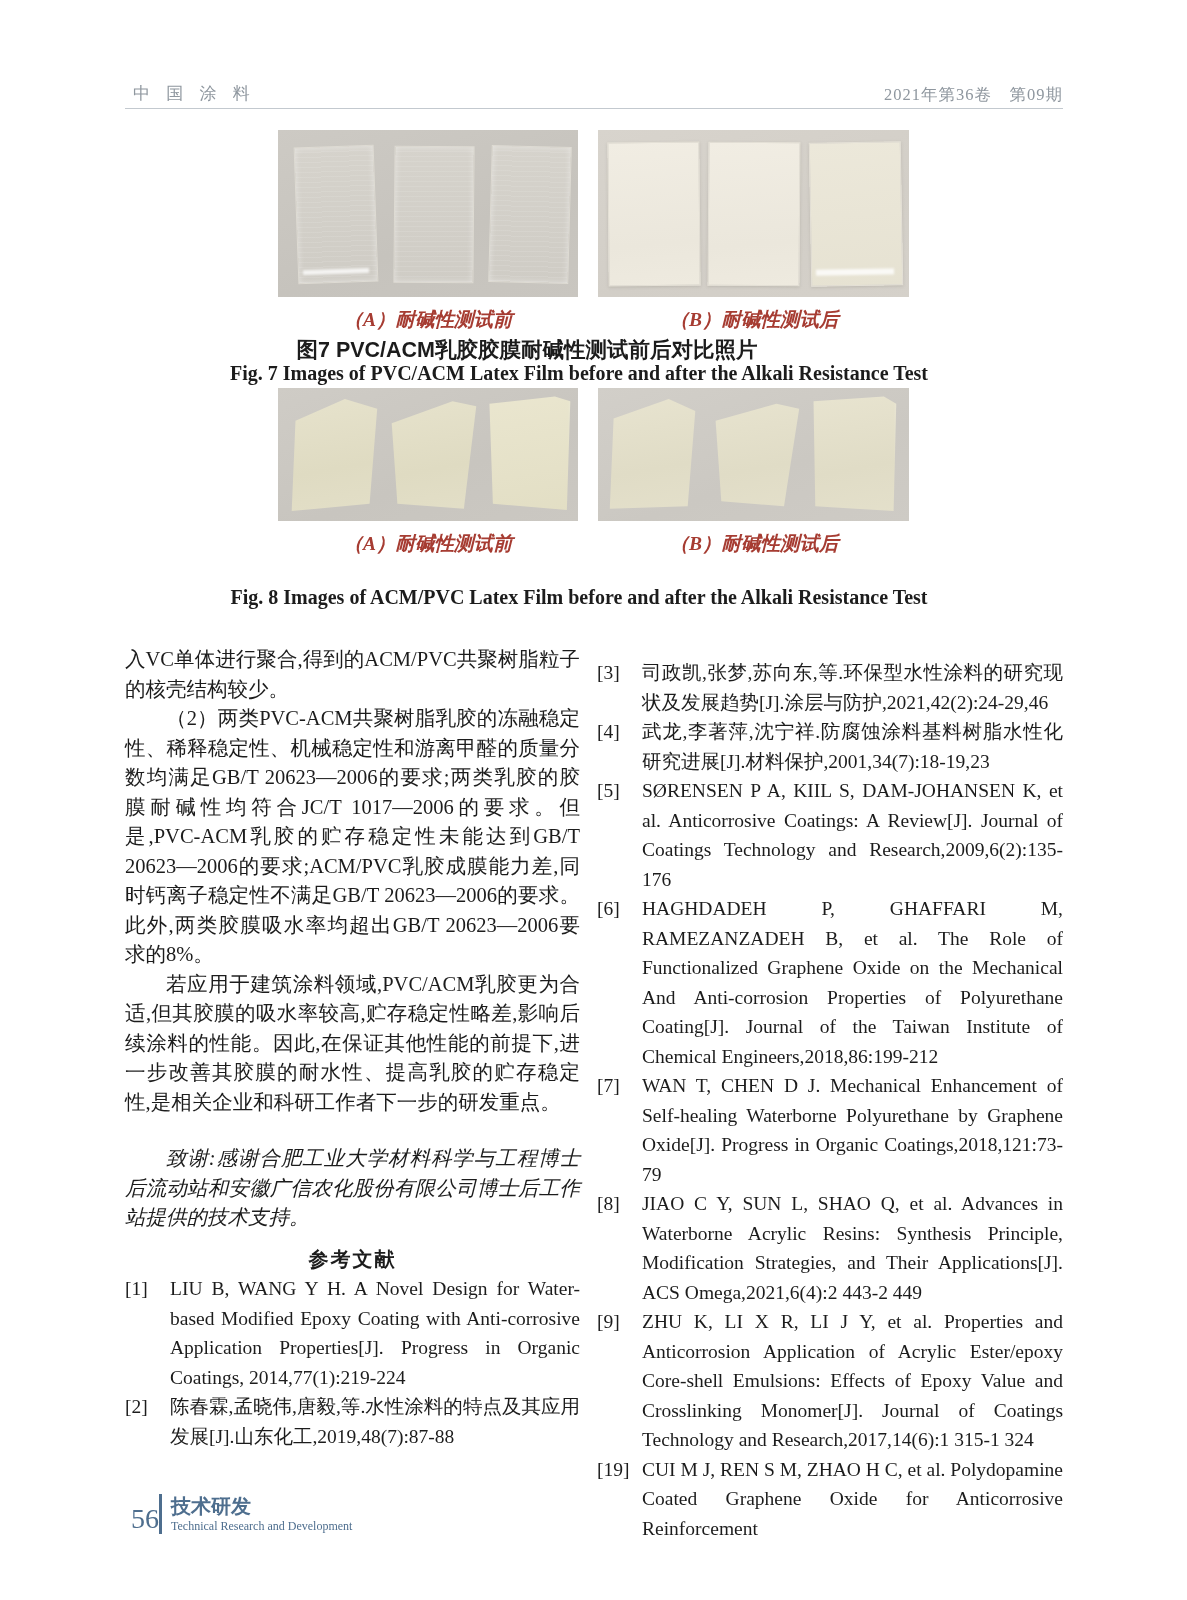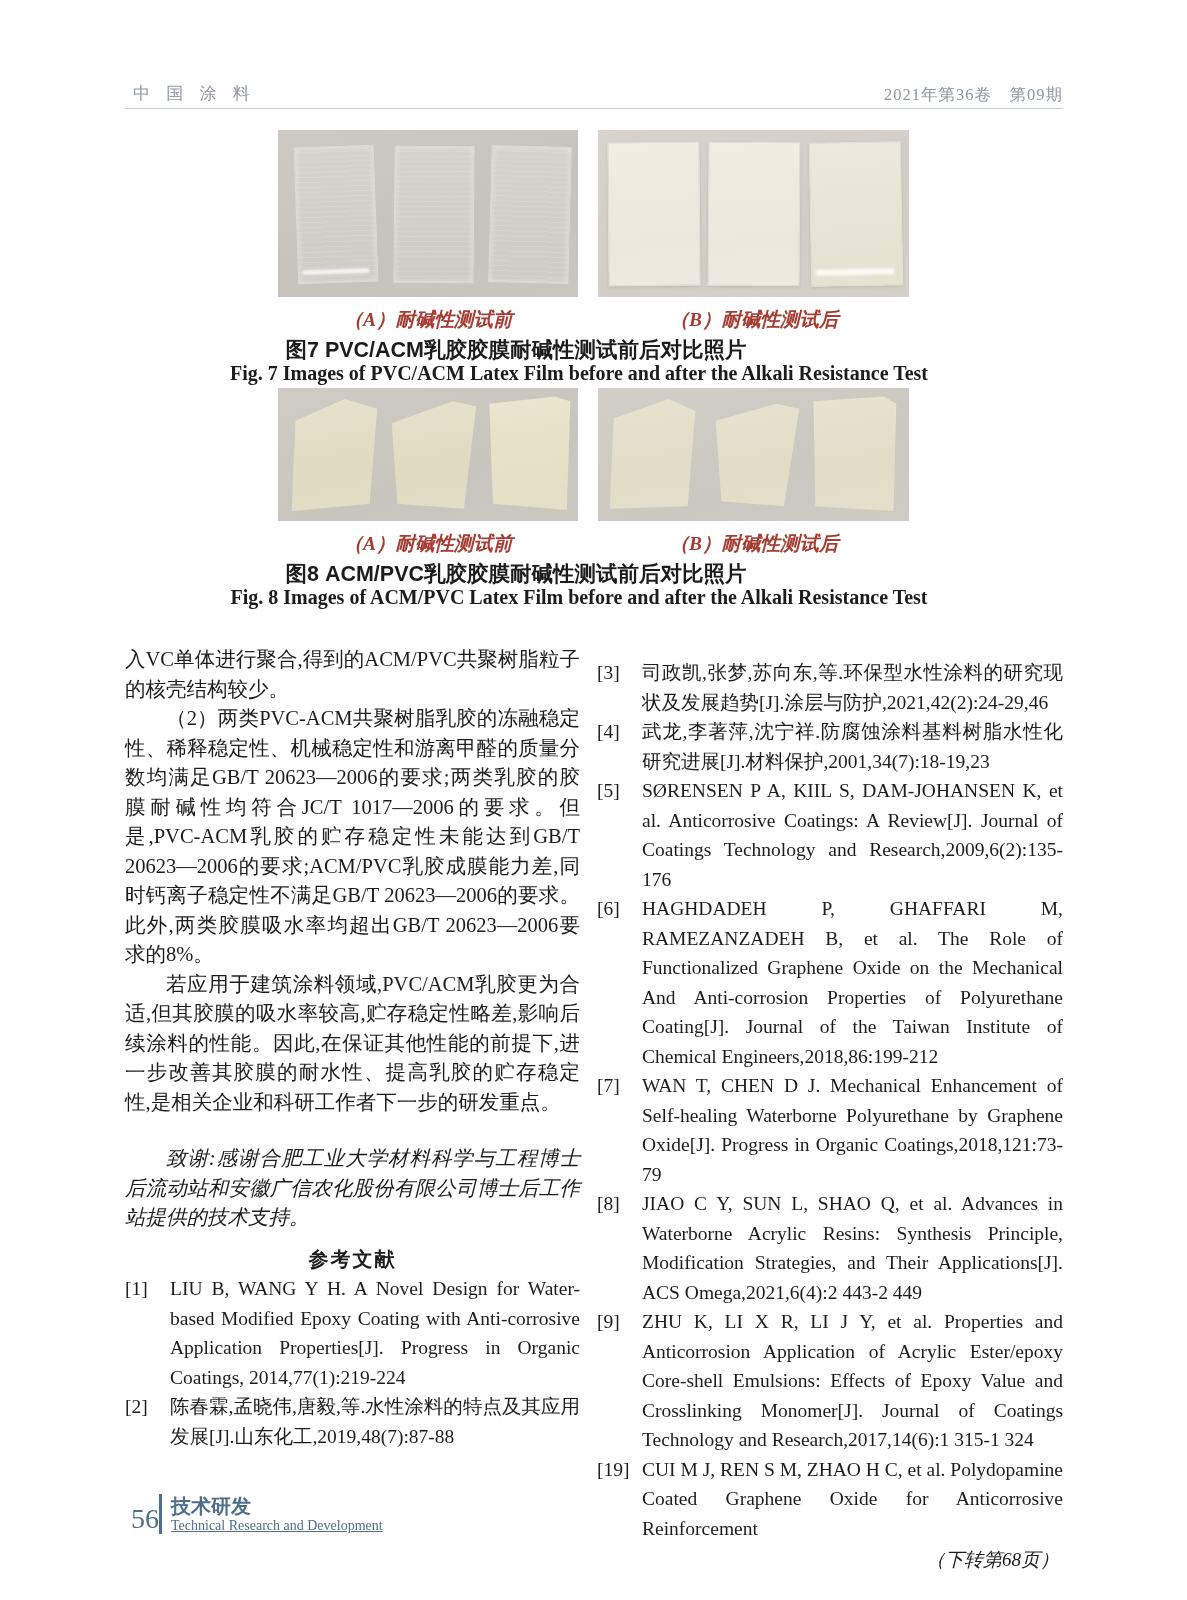--- a/index.html
+++ b/index.html
@@ -47,21 +47,21 @@
   .f8a .s2{left:108px;clip-path:polygon(6% 24%,70% 6%,95% 10%,82% 94%,12% 90%);}
   .f8a .s3{left:208px;width:86px;clip-path:polygon(4% 8%,80% 2%,98% 6%,94% 95%,8% 90%);background:linear-gradient(170deg,#eae6cf,#e2dec4);}
   .f8b .film{background:linear-gradient(170deg,#e8e4d0,#e0dcc6 60%,#e4e0cb);}
   .f8b .s1{left:8px;clip-path:polygon(8% 20%,66% 4%,94% 14%,86% 92%,4% 94%);}
   .f8b .s2{left:110px;clip-path:polygon(8% 22%,72% 8%,96% 12%,80% 92%,14% 88%);}
   .f8b .s3{left:212px;width:88px;clip-path:polygon(4% 6%,84% 2%,98% 8%,95% 96%,6% 92%);}
   
   .red-cap{position:absolute;width:300px;text-align:center;color:var(--red);font-size:19.5px;font-style:italic;font-weight:bold;}
   .cap7a{left:278px;top:306px;} .cap7b{left:604px;top:306px;}
   .cap8a{left:278px;top:530px;} .cap8b{left:604px;top:530px;}
-  .fig-zh{position:absolute;left:4px;width:1024px;text-align:center;font-weight:bold;font-size:21.5px;
+  .fig-zh{position:absolute;left:15px;width:1024px;text-align:center;font-weight:bold;font-size:21.5px;
     font-family:"Liberation Sans","DejaVu Sans",sans-serif;}
   .fig-en{position:absolute;left:0;width:1158px;text-align:center;font-weight:bold;font-size:20px;}
   .t7zh{top:335px;} .t7en{top:362px;} .t8zh{top:559px;} .t8en{top:586px;}
   
   .col{position:absolute;font-size:20.5px;line-height:29.5px;text-align:justify;}
   .col-left{left:125px;top:645px;width:455px;}
   .col-right{left:597px;top:658px;width:466px;}
   .para{margin:0;}
   .para.indent{text-indent:2em;}
   .ack{margin-top:27px;font-style:italic;text-indent:2em;}
@@ -69,21 +69,21 @@
     font-family:"Liberation Sans","DejaVu Sans",sans-serif;letter-spacing:2px;}
   .ref-row{display:flex;font-size:19.5px;line-height:29.5px;margin-top:0;}
   .ref-num{flex:none;width:45px;}
   .ref-text{flex:1;text-align:justify;}
   .continuation{margin-top:2px;text-align:right;font-style:italic;font-size:19px;padding-right:4px;}
   
   .footer{position:absolute;left:131px;top:1494px;display:flex;align-items:stretch;color:var(--blue);}
   .pageno{font-size:28px;align-self:flex-end;line-height:30px;}
   .fdiv{width:3px;background:var(--blue);margin-right:9px;}
   .fsec .zh{font-size:20px;font-weight:bold;font-family:"Liberation Sans","DejaVu Sans",sans-serif;line-height:24px;}
-  .fsec .en{font-size:14px;line-height:16px;text-decoration:underline;}
+  .fsec .en{font-size:12px;line-height:16px;}
 </style>
 </head>
 <body>
 
 <div class="page">
 
   <div class="hdr-journal">中 国 涂 料</div>
   <div class="hdr-issue">2021年第36卷　第09期</div>
   <div class="hdr-rule"></div>
 
@@ -107,21 +107,20 @@
     <div class="film s2"></div>
     <div class="film s3"></div>
   </div>
   <div class="photo f8b">
     <div class="film s1"></div>
     <div class="film s2"></div>
     <div class="film s3"></div>
   </div>
   <div class="red-cap cap8a">（A）耐碱性测试前</div>
   <div class="red-cap cap8b">（B）耐碱性测试后</div>
-  <div class="fig-zh t8zh">图8  ACM/PVC乳胶胶膜耐碱性测试前后对比照片</div>
   <div class="fig-en t8en">Fig. 8   Images of ACM/PVC Latex Film before and after the Alkali Resistance Test</div>
 
   <div class="col col-left">
     <p class="para">入VC单体进行聚合,得到的ACM/PVC共聚树脂粒子的核壳结构较少。</p>
     <p class="para indent">（2）两类PVC-ACM共聚树脂乳胶的冻融稳定性、稀释稳定性、机械稳定性和游离甲醛的质量分数均满足GB/T 20623—2006的要求;两类乳胶的胶膜耐碱性均符合JC/T 1017—2006的要求。但是,PVC-ACM乳胶的贮存稳定性未能达到GB/T 20623—2006的要求;ACM/PVC乳胶成膜能力差,同时钙离子稳定性不满足GB/T 20623—2006的要求。此外,两类胶膜吸水率均超出GB/T 20623—2006要求的8%。</p>
     <p class="para indent">若应用于建筑涂料领域,PVC/ACM乳胶更为合适,但其胶膜的吸水率较高,贮存稳定性略差,影响后续涂料的性能。因此,在保证其他性能的前提下,进一步改善其胶膜的耐水性、提高乳胶的贮存稳定性,是相关企业和科研工作者下一步的研发重点。</p>
     <p class="para ack">致谢:感谢合肥工业大学材料科学与工程博士后流动站和安徽广信农化股份有限公司博士后工作站提供的技术支持。</p>
     <div class="refs-heading">参考文献</div>
     <div>
 
@@ -173,21 +172,20 @@
         <div class="ref-row">
           <span class="ref-num">[9]</span>
           <span class="ref-text">ZHU K, LI X R, LI J Y, et al. Properties and Anticorrosion Application of Acrylic Ester/epoxy Core-shell Emulsions: Effects of Epoxy Value and Crosslinking Monomer[J]. Journal of Coatings Technology and Research,2017,14(6):1 315-1 324</span>
         </div>
 
         <div class="ref-row">
           <span class="ref-num">[19]</span>
           <span class="ref-text">CUI M J, REN S M, ZHAO H C, et al. Polydopamine Coated Graphene Oxide for Anticorrosive Reinforcement</span>
         </div>
       </div>
-    <div class="continuation">（下转第68页）</div>
   </div>
 
   <div class="footer">
     <div class="pageno">56</div>
     <div class="fdiv"></div>
     <div class="fsec">
       <div class="zh">技术研发</div>
       <div class="en">Technical Research and Development</div>
     </div>
   </div>

